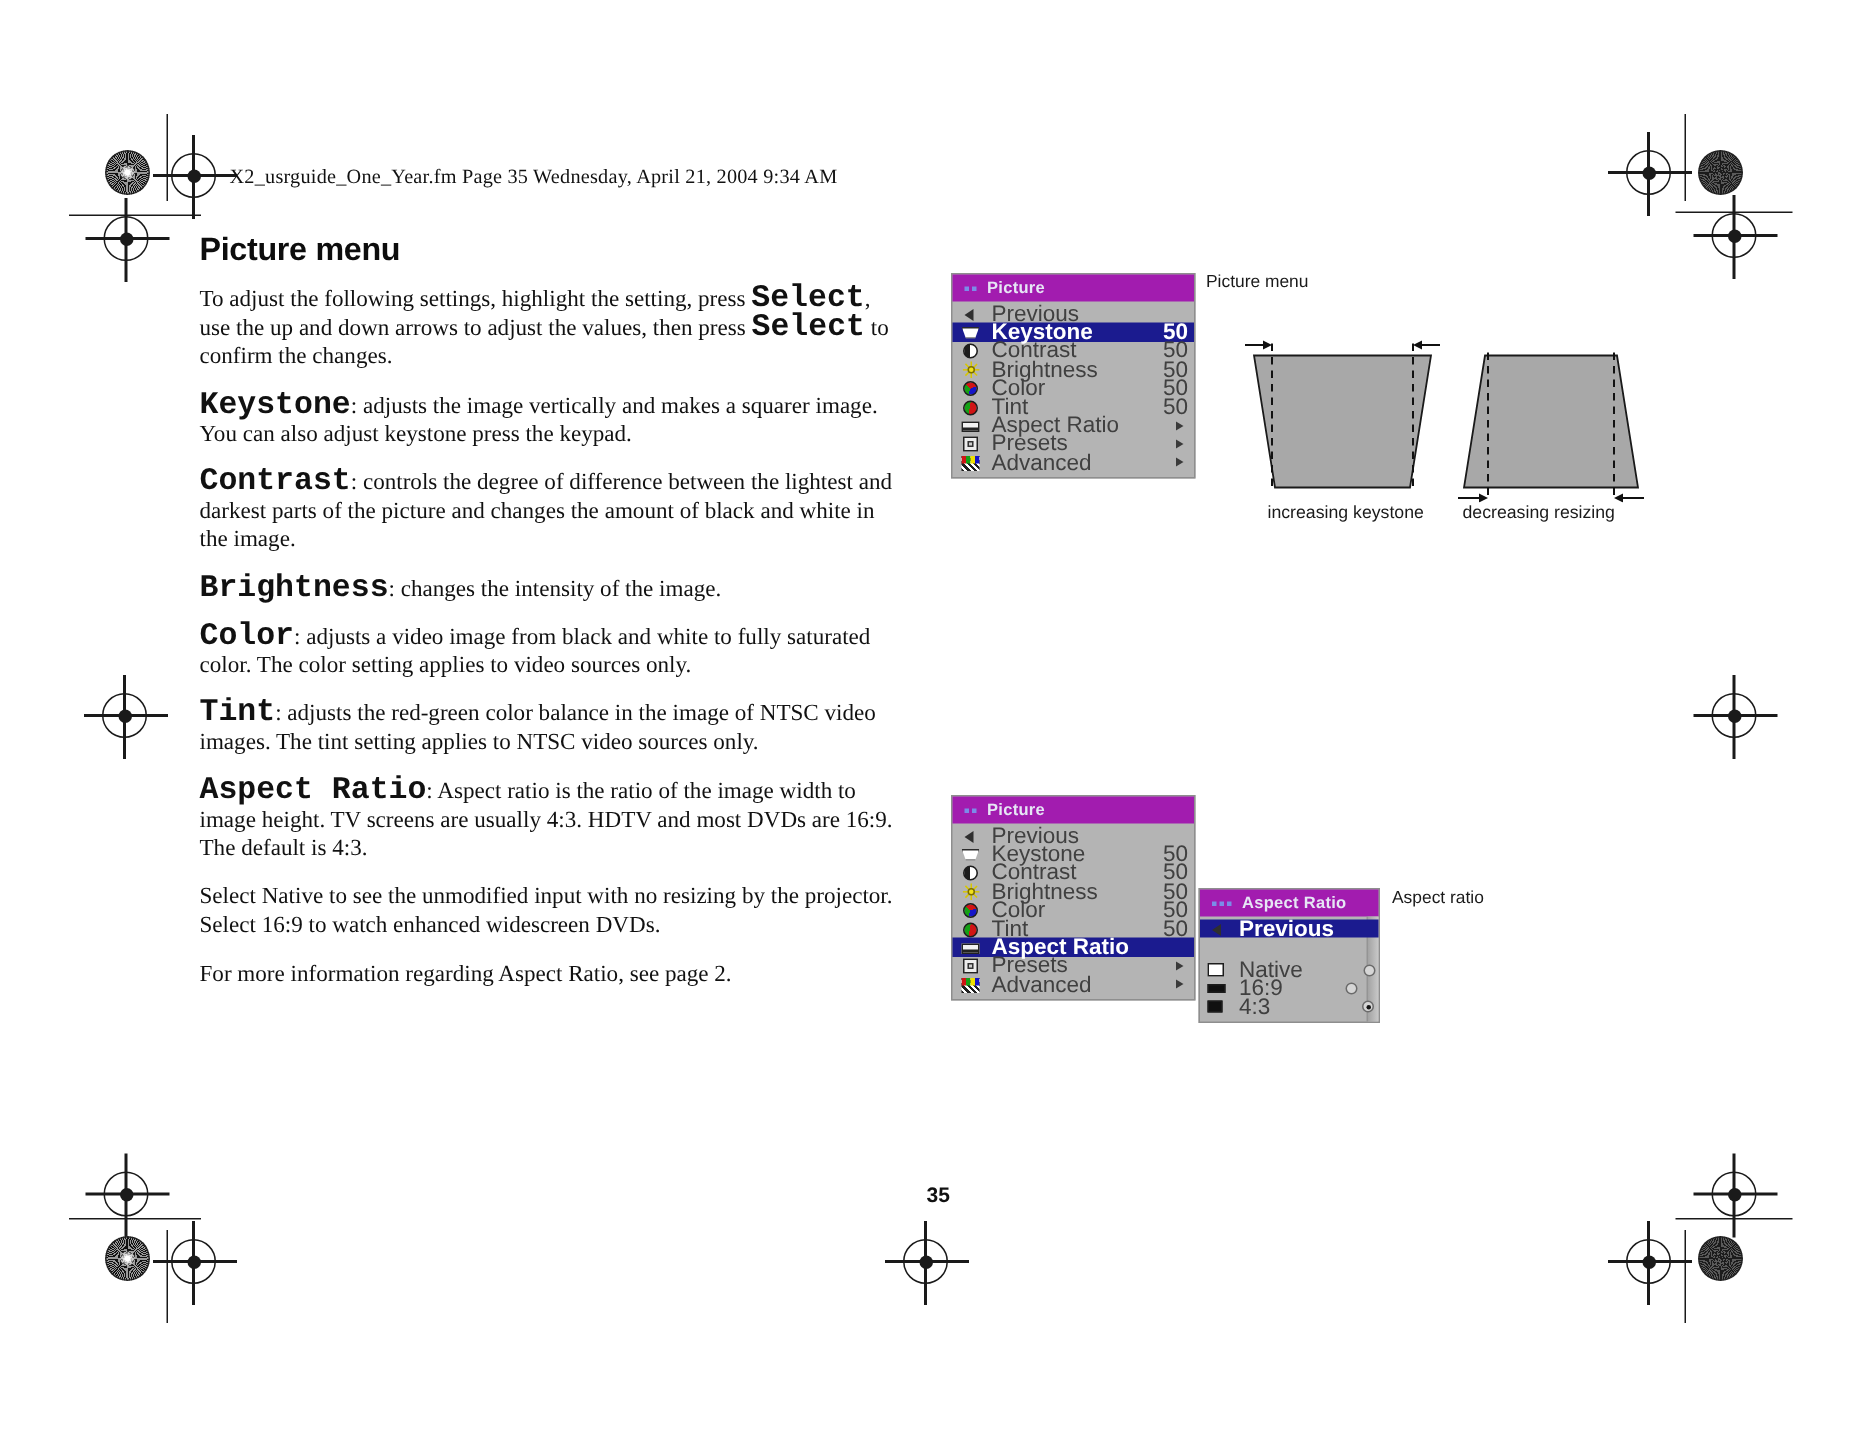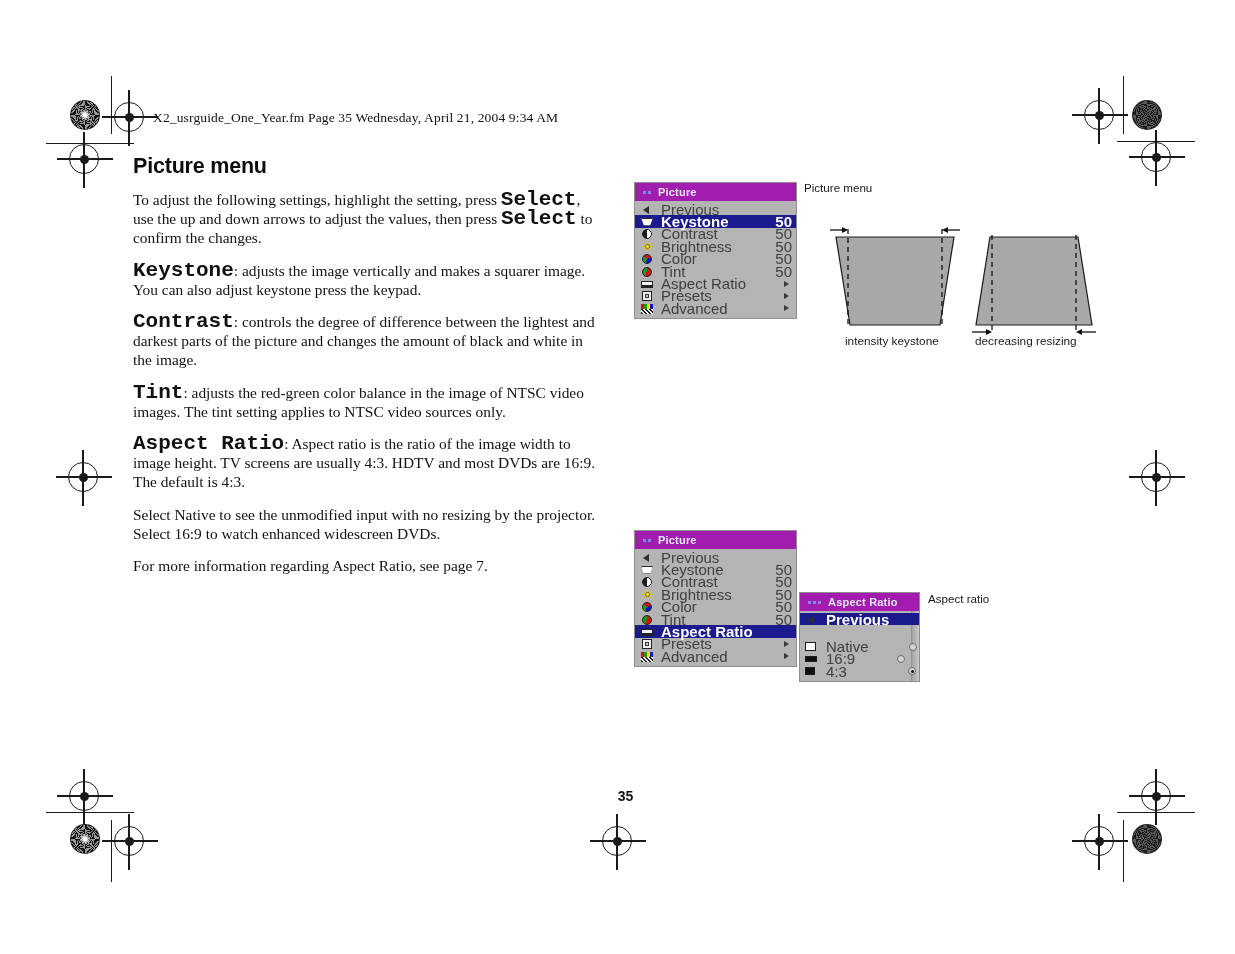--- a/index.html
+++ b/index.html
@@ -406,33 +406,39 @@
   </p>
 
   <p class="para">
     <b>Keystone</b><span>: adjusts the image vertically and makes a squarer image. You can also adjust keystone press the keypad.</span>
   </p>
 
   <p class="para">
     <b>Contrast</b><span>: controls the degree of difference between the lightest and darkest parts of the picture and changes the amount of black and white in the image.</span>
   </p>
 
-
+  <p class="para">
+    <b>Brightness</b><span>: changes the intensity of the image.</span>
+  </p>
+
+  <p class="para">
+    <b>Color</b><span>: adjusts a video image from black and white to fully saturated color. The color setting applies to video sources only.</span>
+  </p>
 
   <p class="para">
     <b>Tint</b><span>: adjusts the red-green color balance in the image of NTSC video images. The tint setting applies to NTSC video sources only.</span>
   </p>
 
   <p class="para">
     <b>Aspect Ratio</b><span>: Aspect ratio is the ratio of the image width to image height. TV screens are usually 4:3. HDTV and most DVDs are 16:9. The default is 4:3.</span>
   </p>
 
   <p class="para">Select Native to see the unmodified input with no resizing by the projector. Select 16:9 to watch enhanced widescreen DVDs.</p>
 
-  <p class="para">For more information regarding Aspect Ratio, see page 7.</p>
+  <p class="para">For more information regarding Aspect Ratio, see page 2.</p>
 </div>
 
 <div class="osd" style="left:634px; top:182px; width:163px;">
   <div class="osd-title">
     <span class="title-dots">
         <i></i>
         <i></i>
       </span>
     <span>Picture</span>
   </div>
@@ -527,21 +533,21 @@
     <line x1="174" y1="20" x2="174" y2="118" stroke="#111" stroke-width="1.3" stroke-dasharray="5,4"></line>
     <line x1="258" y1="20" x2="258" y2="118" stroke="#111" stroke-width="1.3" stroke-dasharray="5,4"></line>
 
     <line x1="154" y1="117" x2="171" y2="117" stroke="#111" stroke-width="1.3"></line>
     <polygon points="174,117 168,114 168,120" fill="#111"></polygon>
     <line x1="278" y1="117" x2="261" y2="117" stroke="#111" stroke-width="1.3"></line>
     <polygon points="258,117 264,114 264,120" fill="#111"></polygon>
   </svg>
 </div>
 
-<div class="fig-caption" style="left:845px; top:334px;">intensity keystone</div>
+<div class="fig-caption" style="left:845px; top:334px;">increasing keystone</div>
 <div class="fig-caption" style="left:975px; top:334px;">decreasing resizing</div>
 
 <div class="osd" style="left:634px; top:530px; width:163px;">
   <div class="osd-title">
     <span class="title-dots">
         <i></i>
         <i></i>
       </span>
     <span>Picture</span>
   </div>

